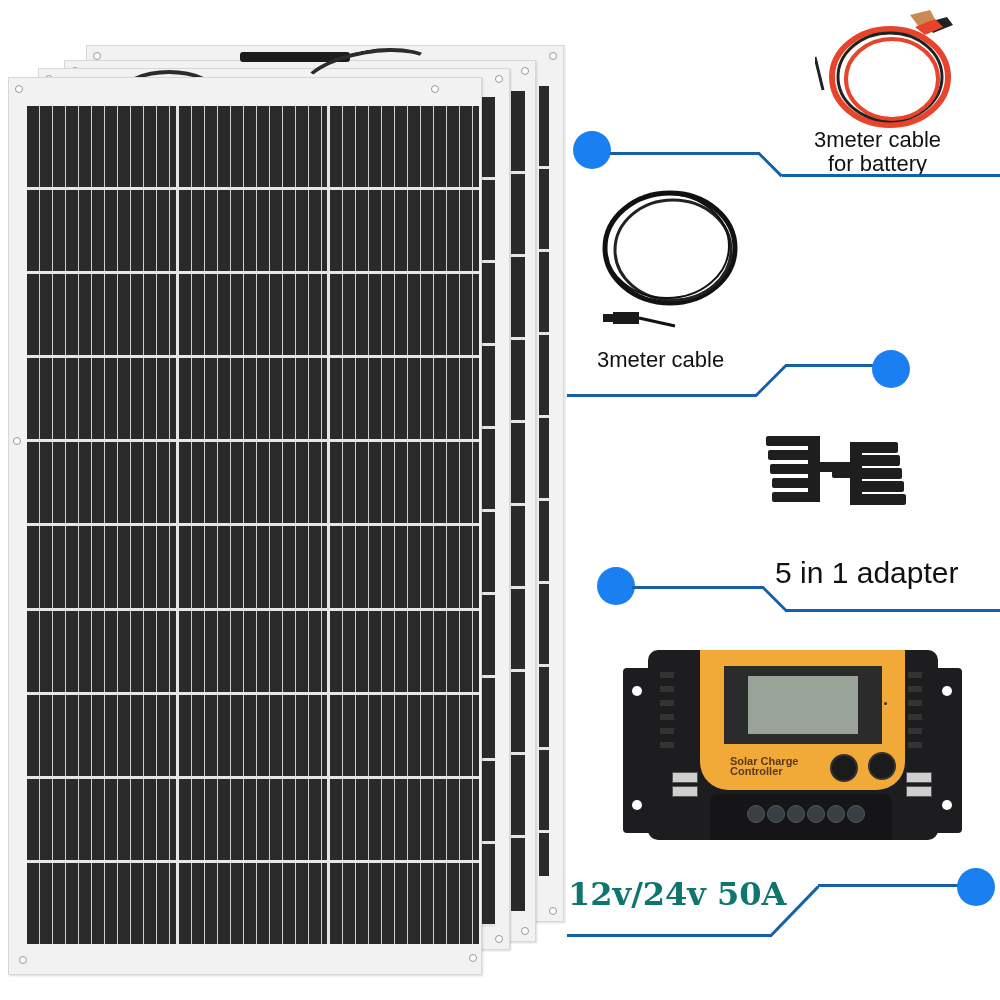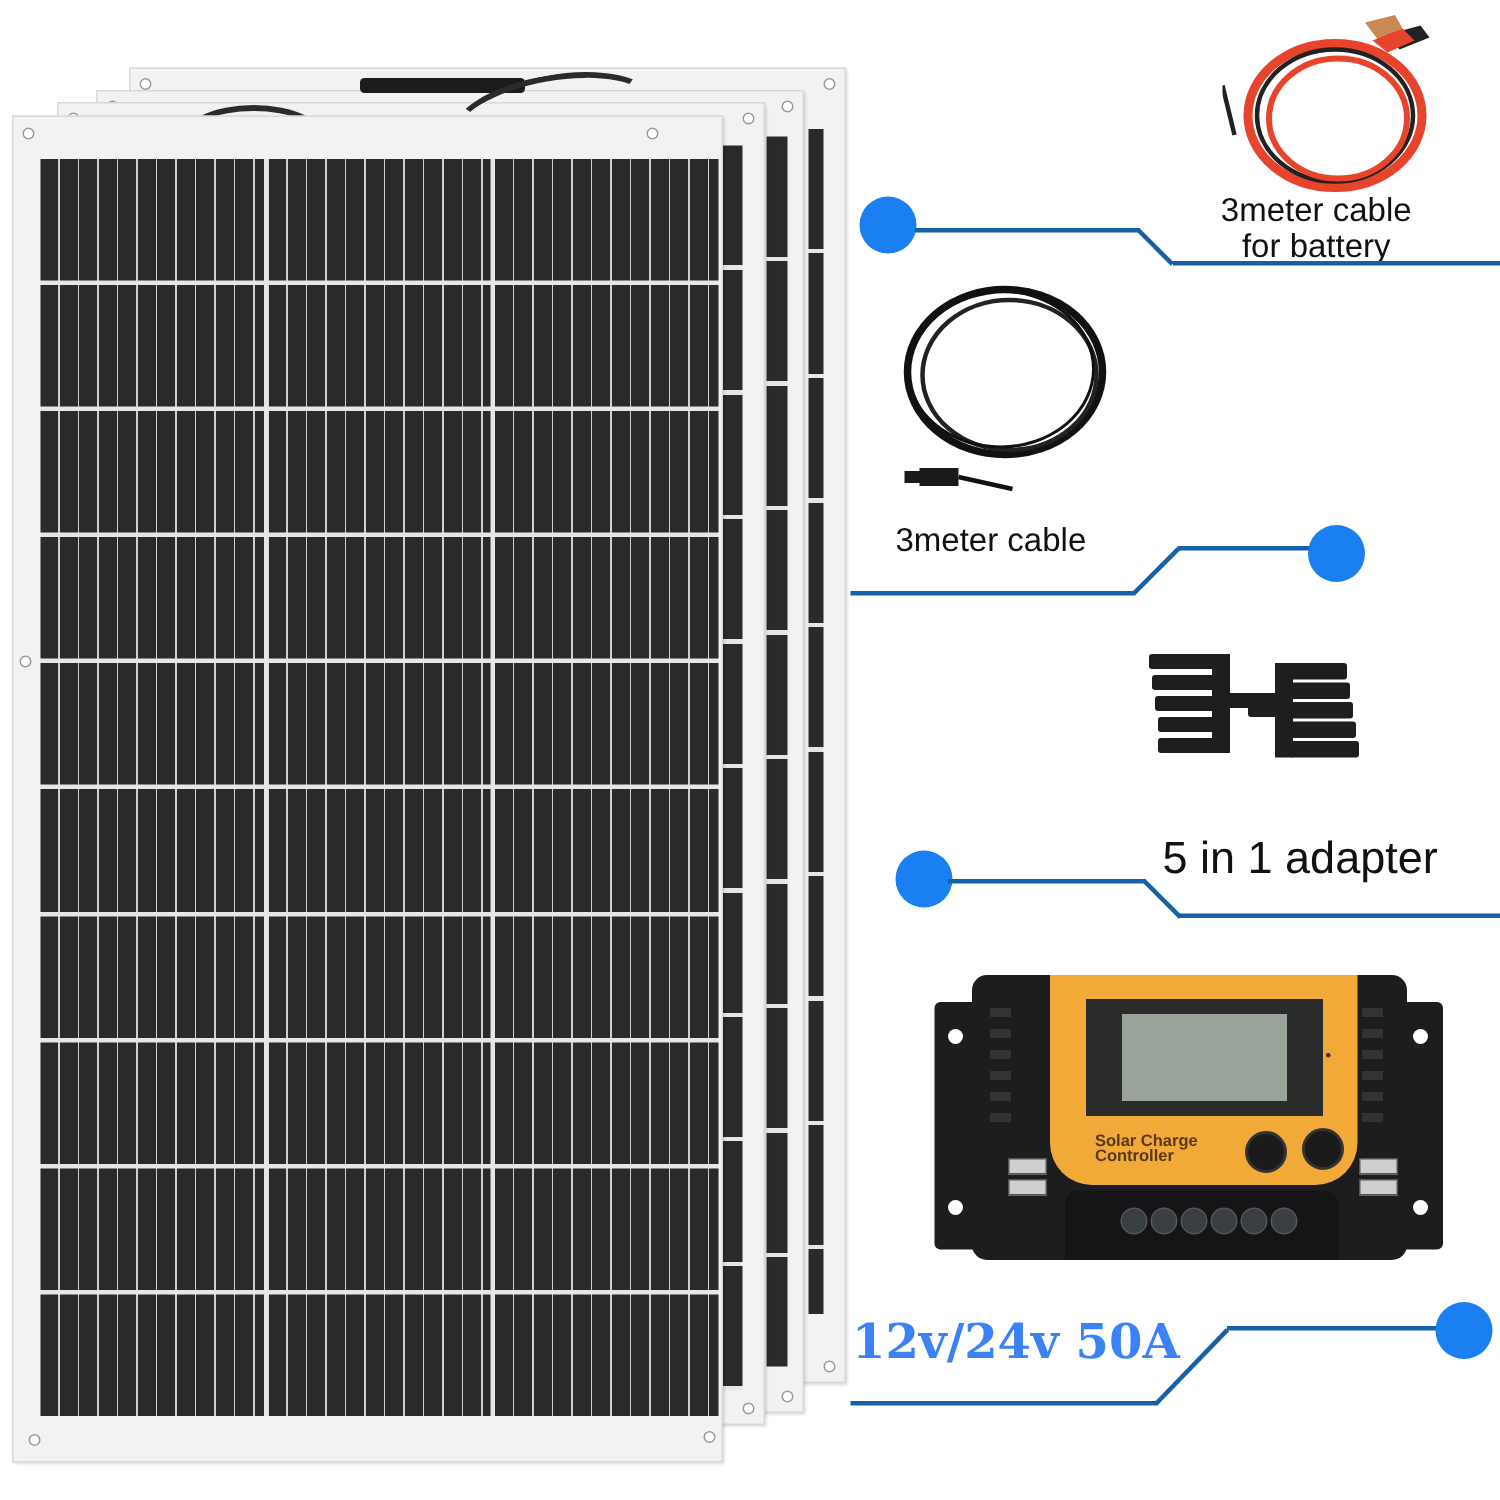--- a/index.html
+++ b/index.html
@@ -205,18 +205,18 @@
     <div class="usb" style="left:906px;top:786px;"></div>
 
     <div class="abs" style="left:710px;top:794px;width:182px;height:46px;background:#151517;border-radius:8px 8px 0 0;"></div>
     <div class="btn" style="left:747px;top:805px;"></div>
     <div class="btn" style="left:767px;top:805px;"></div>
     <div class="btn" style="left:787px;top:805px;"></div>
     <div class="btn" style="left:807px;top:805px;"></div>
     <div class="btn" style="left:827px;top:805px;"></div>
     <div class="btn" style="left:847px;top:805px;"></div>
   </div>
-  <div class="label" style="left:568px;top:876px;width:240px;font-family:'DejaVu Serif',serif;font-weight:bold;font-size:32px;line-height:36px;color:#3b82f6;text-align:left;">12v/24v 50A</div>
+  <div class="label" style="left:568px;top:876px;width:240px;font-family:'DejaVu Serif',serif;font-weight:bold;font-size:32px;line-height:36px;color:#0f766e;text-align:left;">12v/24v 50A</div>
   <div class="line" style="left:567px;top:934px;width:205px;"></div>
   <div class="diag" style="left:771px;top:934px;width:68px;transform:rotate(-46deg);"></div>
   <div class="line" style="left:818px;top:884px;width:146px;"></div>
   <div class="dot" style="left:957px;top:868px;"></div>
 </div>
 
 </body></html>

